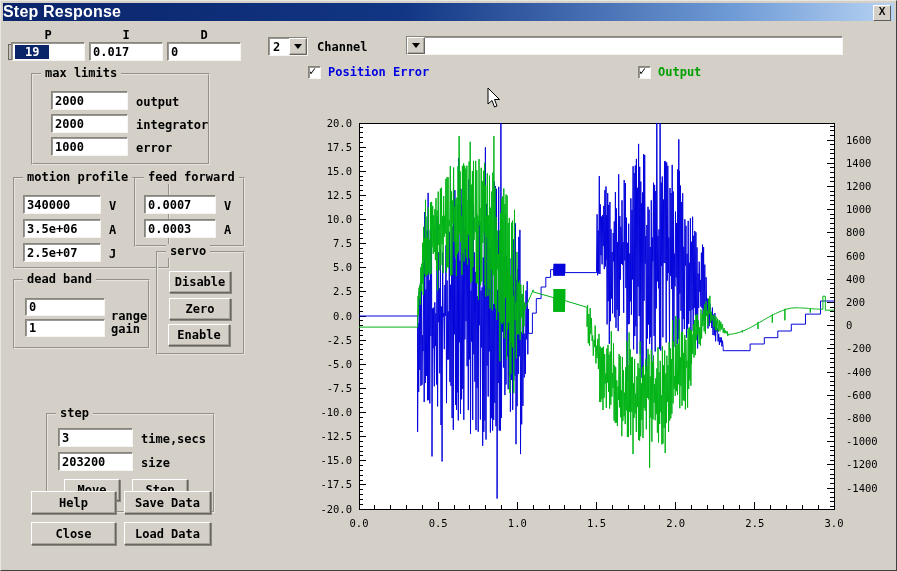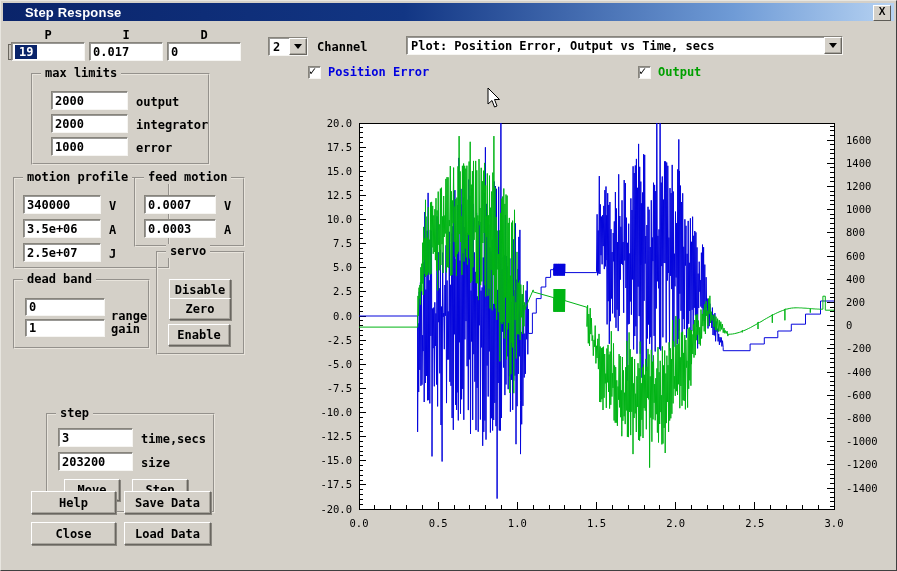--- a/index.html
+++ b/index.html
@@ -8,36 +8,36 @@
     font-family:"DejaVu Sans Mono","Liberation Mono",monospace;
     border-left:1px solid #e8e6e0;border-top:1px solid #e8e6e0;
     border-right:1px solid #404040;border-bottom:1px solid #404040;
     box-sizing:border-box;
   }
   .titlebar{
     position:absolute;left:2px;top:2px;width:891px;height:18px;
     background:linear-gradient(to right,#0a246a 0%,#123684 45%,#6f9bd6 82%,#b6d2f2 100%);
     display:flex;align-items:center;
   }
-  .titletext{color:#ffffff;font-family:"Liberation Sans",sans-serif;font-weight:bold;font-size:13px;margin-left:22px;letter-spacing:.2px;}
+  .titletext{color:#ffffff;font-family:"Liberation Sans",sans-serif;font-weight:bold;font-size:16px;letter-spacing:.2px;}
   .appicon{position:absolute;left:5px;top:2px;width:14px;height:14px;background:#c8c4bc;border:1px solid #6a675f;color:#24408c;font-size:7px;line-height:13px;text-align:center;font-weight:bold;margin-top:39px;}
   .closebtn{
     position:absolute;right:3px;top:2px;width:16px;height:14px;background:#d4d0c8;
     border:1px solid;border-color:#ffffff #5e5c56 #5e5c56 #ffffff;
     font-family:"Liberation Sans",sans-serif;font-size:10px;font-weight:bold;line-height:12px;text-align:center;color:#000;
   }
   .lbl{position:absolute;font-size:12px;font-weight:bold;color:#000;white-space:pre;}
   .entry{
     position:absolute;background:#fff;border:1px solid;border-color:#87847c #f6f5f2 #f6f5f2 #87847c;
     box-shadow:inset 1px 1px 0 rgba(70,68,62,.55);
     font-family:"DejaVu Sans Mono","Liberation Mono",monospace;font-size:12px;font-weight:bold;color:#000;
     padding:1px 3px;box-sizing:border-box;outline:none;
   }
   div.entry{display:flex;align-items:center;}
-  .sel{background:#0a246a;color:#fff;padding:0 4px;}
+  .sel{background:#0a246a;color:#fff;padding:0 10px;}
   .btn{
     position:absolute;background:#d4d0c8;
     border:1px solid;border-color:#ffffff #696660 #696660 #ffffff;
     box-shadow:inset -1px -1px 0 #a8a59d, 1px 1px 0 #8a8780;
     font-family:"DejaVu Sans Mono","Liberation Mono",monospace;font-size:12px;font-weight:bold;color:#000;
     text-align:center;padding:0;
   }
   .grp{position:absolute;border:2px groove #e8e4dc;}
   .grptitle{position:absolute;top:-9px;left:8px;background:#d4d0c8;padding:0 4px;font-size:12px;font-weight:bold;white-space:pre;}
   .combo{position:absolute;background:#fff;border:1px solid;border-color:#87847c #f6f5f2 #f6f5f2 #87847c;box-shadow:inset 1px 1px 0 rgba(70,68,62,.55);box-sizing:border-box;display:flex;align-items:center;}
@@ -73,21 +73,20 @@
 
   <div class="combo" style="left:267px;top:36px;width:40px;height:19px;">
     <div class="combotext">2</div>
     <div class="comboarrow">
         <div class="tri"></div>
       </div>
   </div>
   <div class="lbl" style="left:316px;top:39px;">Channel</div>
 
   <div class="combo" style="left:405px;top:35px;width:437px;height:19px;">
-    <div class="combotext">Plot: Position Error, Output vs Time, secs</div>
     <div class="comboarrow">
         <div class="tri"></div>
       </div>
   </div>
 
   <div class="chkbox" style="left:307px;top:65px;">
       <span class="chk">✓</span>
     </div>
   <div class="chklbl" id="pe-label" style="left: 327px; top: 64px; color: rgb(0, 0, 224);">Position Error</div>
   <div class="chkbox" style="left:637px;top:65px;">
@@ -109,30 +108,30 @@
     <div class="grptitle">motion profile</div>
     <input class="entry" style="left: 8px; top: 16px; width: 78px; height: 19px;" value="340000">
     <div class="lbl" style="left:94px;top:20px;">V</div>
     <input class="entry" style="left: 8px; top: 40px; width: 78px; height: 19px;" value="3.5e+06">
     <div class="lbl" style="left:94px;top:44px;">A</div>
     <input class="entry" style="left: 8px; top: 64px; width: 78px; height: 19px;" value="2.5e+07">
     <div class="lbl" style="left:94px;top:68px;">J</div>
   </div>
 
   <div class="grp" style="left:133px;top:176px;width:107px;height:66px;">
-    <div class="grptitle">feed motion</div>
+    <div class="grptitle">feed forward</div>
     <input class="entry" style="left: 8px; top: 16px; width: 72px; height: 19px;" value="0.0007">
     <div class="lbl" style="left:88px;top:20px;">V</div>
     <input class="entry" style="left: 8px; top: 40px; width: 72px; height: 19px;" value="0.0003">
     <div class="lbl" style="left:88px;top:44px;">A</div>
   </div>
 
   <div class="grp" style="left:155px;top:250px;width:85px;height:100px;">
     <div class="grptitle">servo</div>
-    <button class="btn" style="left:11px;top:26px;width:62px;height:22px;">Disable</button>
+    <button class="btn" style="left:11px;top:18px;width:62px;height:22px;">Disable</button>
     <button class="btn" style="left:11px;top:45px;width:62px;height:22px;">Zero</button>
     <button class="btn" style="left:10px;top:71px;width:62px;height:22px;">Enable</button>
   </div>
 
   <div class="grp" style="left:12px;top:278px;width:133px;height:66px;">
     <div class="grptitle">dead band</div>
     <input class="entry" style="left: 10px; top: 17px; width: 80px; height: 18px;" value="0">
     <div class="lbl" style="left:96px;top:28px;">range</div>
     <input class="entry" style="left: 10px; top: 38px; width: 80px; height: 18px;" value="1">
     <div class="lbl" style="left:96px;top:41px;">gain</div>

